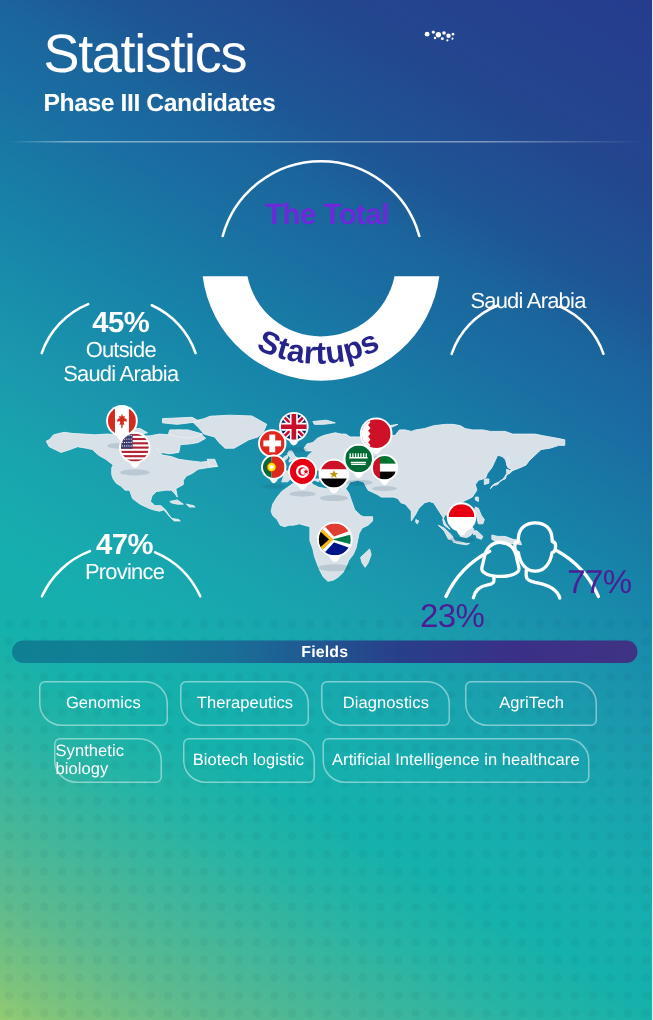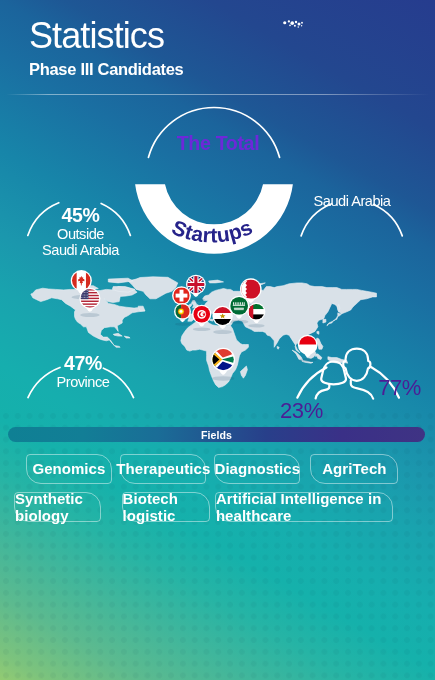--- a/index.html
+++ b/index.html
@@ -38,21 +38,21 @@
 #stat-inside{left:276px;top:193px;width:152px}
 #stat-eastern{left:0;top:354px;width:166px}
 
 
 .section-bar{position:absolute;display:flex;align-items:center;justify-content:center;color:#fff;
  font-weight:700;border-radius:8px}
 #fields-bar{left:8px;top:427px;width:417px;height:15px;font-size:10.6px;letter-spacing:0.1px;
  background:linear-gradient(90deg,#0f8094 0%,#127e96 18%,#1a6d97 36%,#283f8a 62%,#3a3087 80%,#3f3384 100%)}
 .chips{position:absolute;left:0;top:0;width:435px;height:680px}
 .chip{position:absolute;border:1px solid rgba(255,255,255,.45);border-radius:4px 15px 4px 15px;
- display:flex;align-items:center;justify-content:center;color:#fff;font-size:15px;font-weight:700;letter-spacing:0.05px}
+ display:flex;align-items:center;justify-content:center;color:#fff;font-size:11px;font-weight:400;letter-spacing:0.05px}
 </style>
 </head>
 <body>
 
 <div class="page">
   <div class="bg"></div>
   <div class="dots"></div>
   <div class="hairline"></div>
 
   <div class="hdr-title">Statistics</div>
@@ -325,21 +325,21 @@
     </text>
   </svg>
   <div class="total-label">The Total</div>
 
   <div class="section-bar" id="fields-bar">Fields</div>
   <div class="chips">
     <div class="chip" style="left:25.9px;top:454.2px;width:86.0px;height:29.6px">Genomics</div>
     <div class="chip" style="left:214.3px;top:454.2px;width:86.0px;height:29.6px">Diagnostics</div>
     <div class="chip" style="left:120.3px;top:454.2px;width:86.0px;height:29.6px">Therapeutics</div>
     <div class="chip" style="left:310.4px;top:454.2px;width:88.0px;height:29.6px">AgriTech</div>
-    <div class="chip" style="left:14px;top:492.4px;width:87.0px;height:29.6px">Synthetic biology</div>
+    <div class="chip" style="left:36px;top:492.4px;width:72px;height:29.6px">Synthetic biology</div>
     <div class="chip" style="left:121.6px;top:492.4px;width:88.0px;height:29.6px">Biotech logistic</div>
     <div class="chip" style="left:214.9px;top:492.4px;width:178.0px;height:29.6px">Artificial Intelligence in healthcare</div>
   </div>
   <div class="stat" id="stat-outside">
     <div class="pct">45%</div>
     <div class="ln">Outside</div>
     <div class="ln">Saudi Arabia</div>
   </div>
   <div class="stat" id="stat-inside">
     <div class="ln">Saudi Arabia</div>

